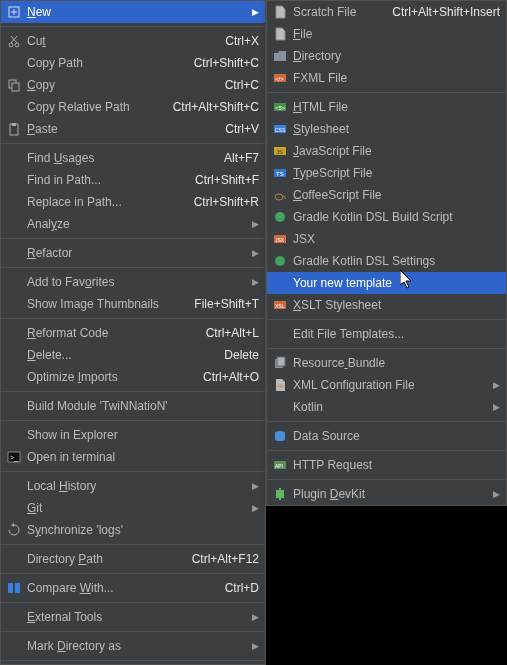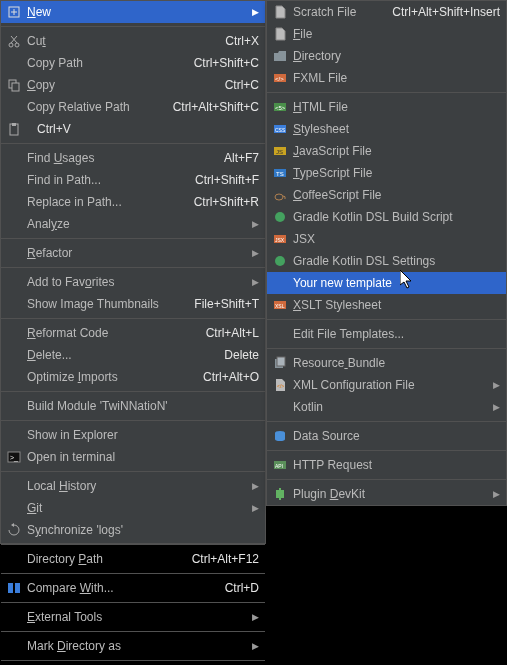--- a/index.html
+++ b/index.html
@@ -12,21 +12,21 @@
     height: 665px;
     overflow: hidden;
     position: relative;
   }
   .menu {
     background: #3c3f41;
     border: 1px solid #515151;
     position: absolute;
     box-shadow: 2px 2px 6px rgba(0,0,0,0.4);
   }
-  .menu.left { left: 0; top: 0; width: 266px; height: 544px; }
+  .menu.left { left: 0; top: 0; width: 266px; height: 665px; }
   .menu.right { left: 266px; top: 0; width: 241px; }
   .item {
     display: flex;
     align-items: center;
     height: 22px;
     padding: 0 6px 0 4px;
     cursor: default;
     white-space: nowrap;
   }
   .item.highlight { background: #2f65ca; color: #ffffff; }
@@ -113,20 +113,21 @@
       <span class="label">Copy Relative Path</span>
       <span class="shortcut">Ctrl+Alt+Shift+C</span>
     </div>
     <div class="item">
       <span class="icon">
         <svg width="14" height="14">
           <rect x="3" y="2" width="8" height="11" fill="none" stroke="#aaa"></rect>
           <rect x="5" y="1" width="4" height="3" fill="#aaa"></rect>
         </svg>
       </span>
+      <span class="label"><span class="u">P</span>aste</span>
       <span class="shortcut">Ctrl+V</span>
     </div>
     <div class="sep"></div>
     <div class="item">
       <span class="icon"></span>
       <span class="label">Find <span class="u">U</span>sages</span>
       <span class="shortcut">Alt+F7</span>
     </div>
     <div class="item">
       <span class="icon"></span>

